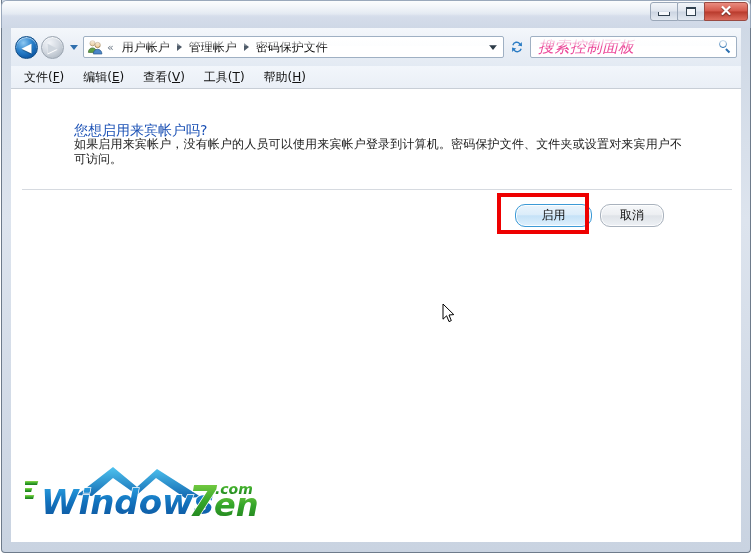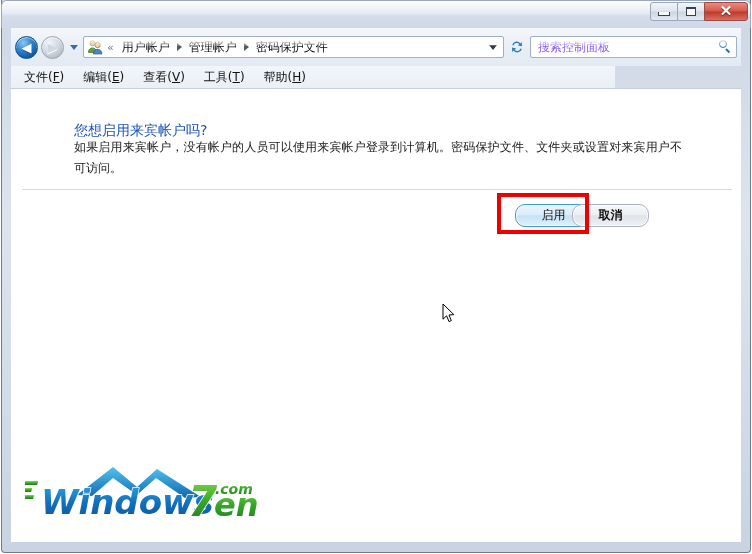--- a/index.html
+++ b/index.html
@@ -249,22 +249,23 @@
     padding: 0 4px 0 7px;
     position: relative;
   }
   #search-box::after {
     content: "";
     position: absolute; left: 1px; right: 1px; top: 1px; height: 8px;
     background: linear-gradient(to bottom, rgba(255,255,255,0.95), rgba(244,248,252,0.2));
     pointer-events: none;
   }
   #search-input-text {
-    font-size: 12px;
-    color: #8b5cf6;
+    font-size: 16px;
+    color: #ec4899;
+    font-style: italic;
     flex: 1 1 auto;
     white-space: nowrap;
     overflow: hidden;
   }
   .magnifier {
     flex: none;
     width: 14px; height: 14px;
     position: relative;
   }
   .magnifier .lens {
@@ -281,21 +282,21 @@
     width: 5px; height: 1.8px;
     background: #2a6fb0;
     transform: rotate(45deg);
     transform-origin: left center;
   }
 
   
   #menubar {
     position: absolute;
     left: 11px; top: 66px;
-    width: 604px; height: 22px;
+    width: 730px; height: 22px;
     background: linear-gradient(to bottom, #f2f6fb 0%, #eaeff6 100%);
     display: flex;
     align-items: center;
     padding-left: 12px;
     box-sizing: border-box;
   }
   .menu-item {
     font-size: 12px;
     color: #111111;
     margin-right: 17px;
@@ -321,21 +322,21 @@
     font-size: 14px;
     color: #1b51b5;
     white-space: nowrap;
   }
   #page-body-text {
     position: absolute;
     left: 63px; top: 48px;
     width: 608px;
     font-size: 12px;
     color: #1a1a1a;
-    line-height: 21px;
+    line-height: 15px;
     text-align: justify;
   }
   #command-separator {
     position: absolute;
     left: 11px; top: 100px;
     width: 710px;
     height: 1px;
     background: #d6dae0;
   }
   #button-row {
@@ -358,26 +359,25 @@
     white-space: nowrap;
   }
   #enable-button {
     left: 504px; top: 3px;
     width: 77px;
     border: 1px solid #3c9ad6;
     background: linear-gradient(to bottom, #eaf4fc 0%, #dcedfa 45%, #c5e2f7 52%, #dff0fc 100%);
     box-shadow: inset 0 0 0 1px rgba(255,255,255,0.85);
   }
   #cancel-button {
-    left: 561px; top: 3px;
-    width: 77px;
+    left: 589px; top: 3px;
+    width: 64px;
     border: 1px solid #a9b2bd;
     background: linear-gradient(to bottom, #f6f8fa 0%, #edeff2 45%, #dfe3e8 52%, #eef1f5 100%);
     box-shadow: inset 0 0 0 1px rgba(255,255,255,0.8);
-    font-weight: bold;
   }
 
   
   #annotation-box {
     position: absolute;
     left: 497px; top: 193px;
     width: 92px; height: 41px;
     box-sizing: border-box;
     border: 4px solid #ee0000;
     z-index: 20;

